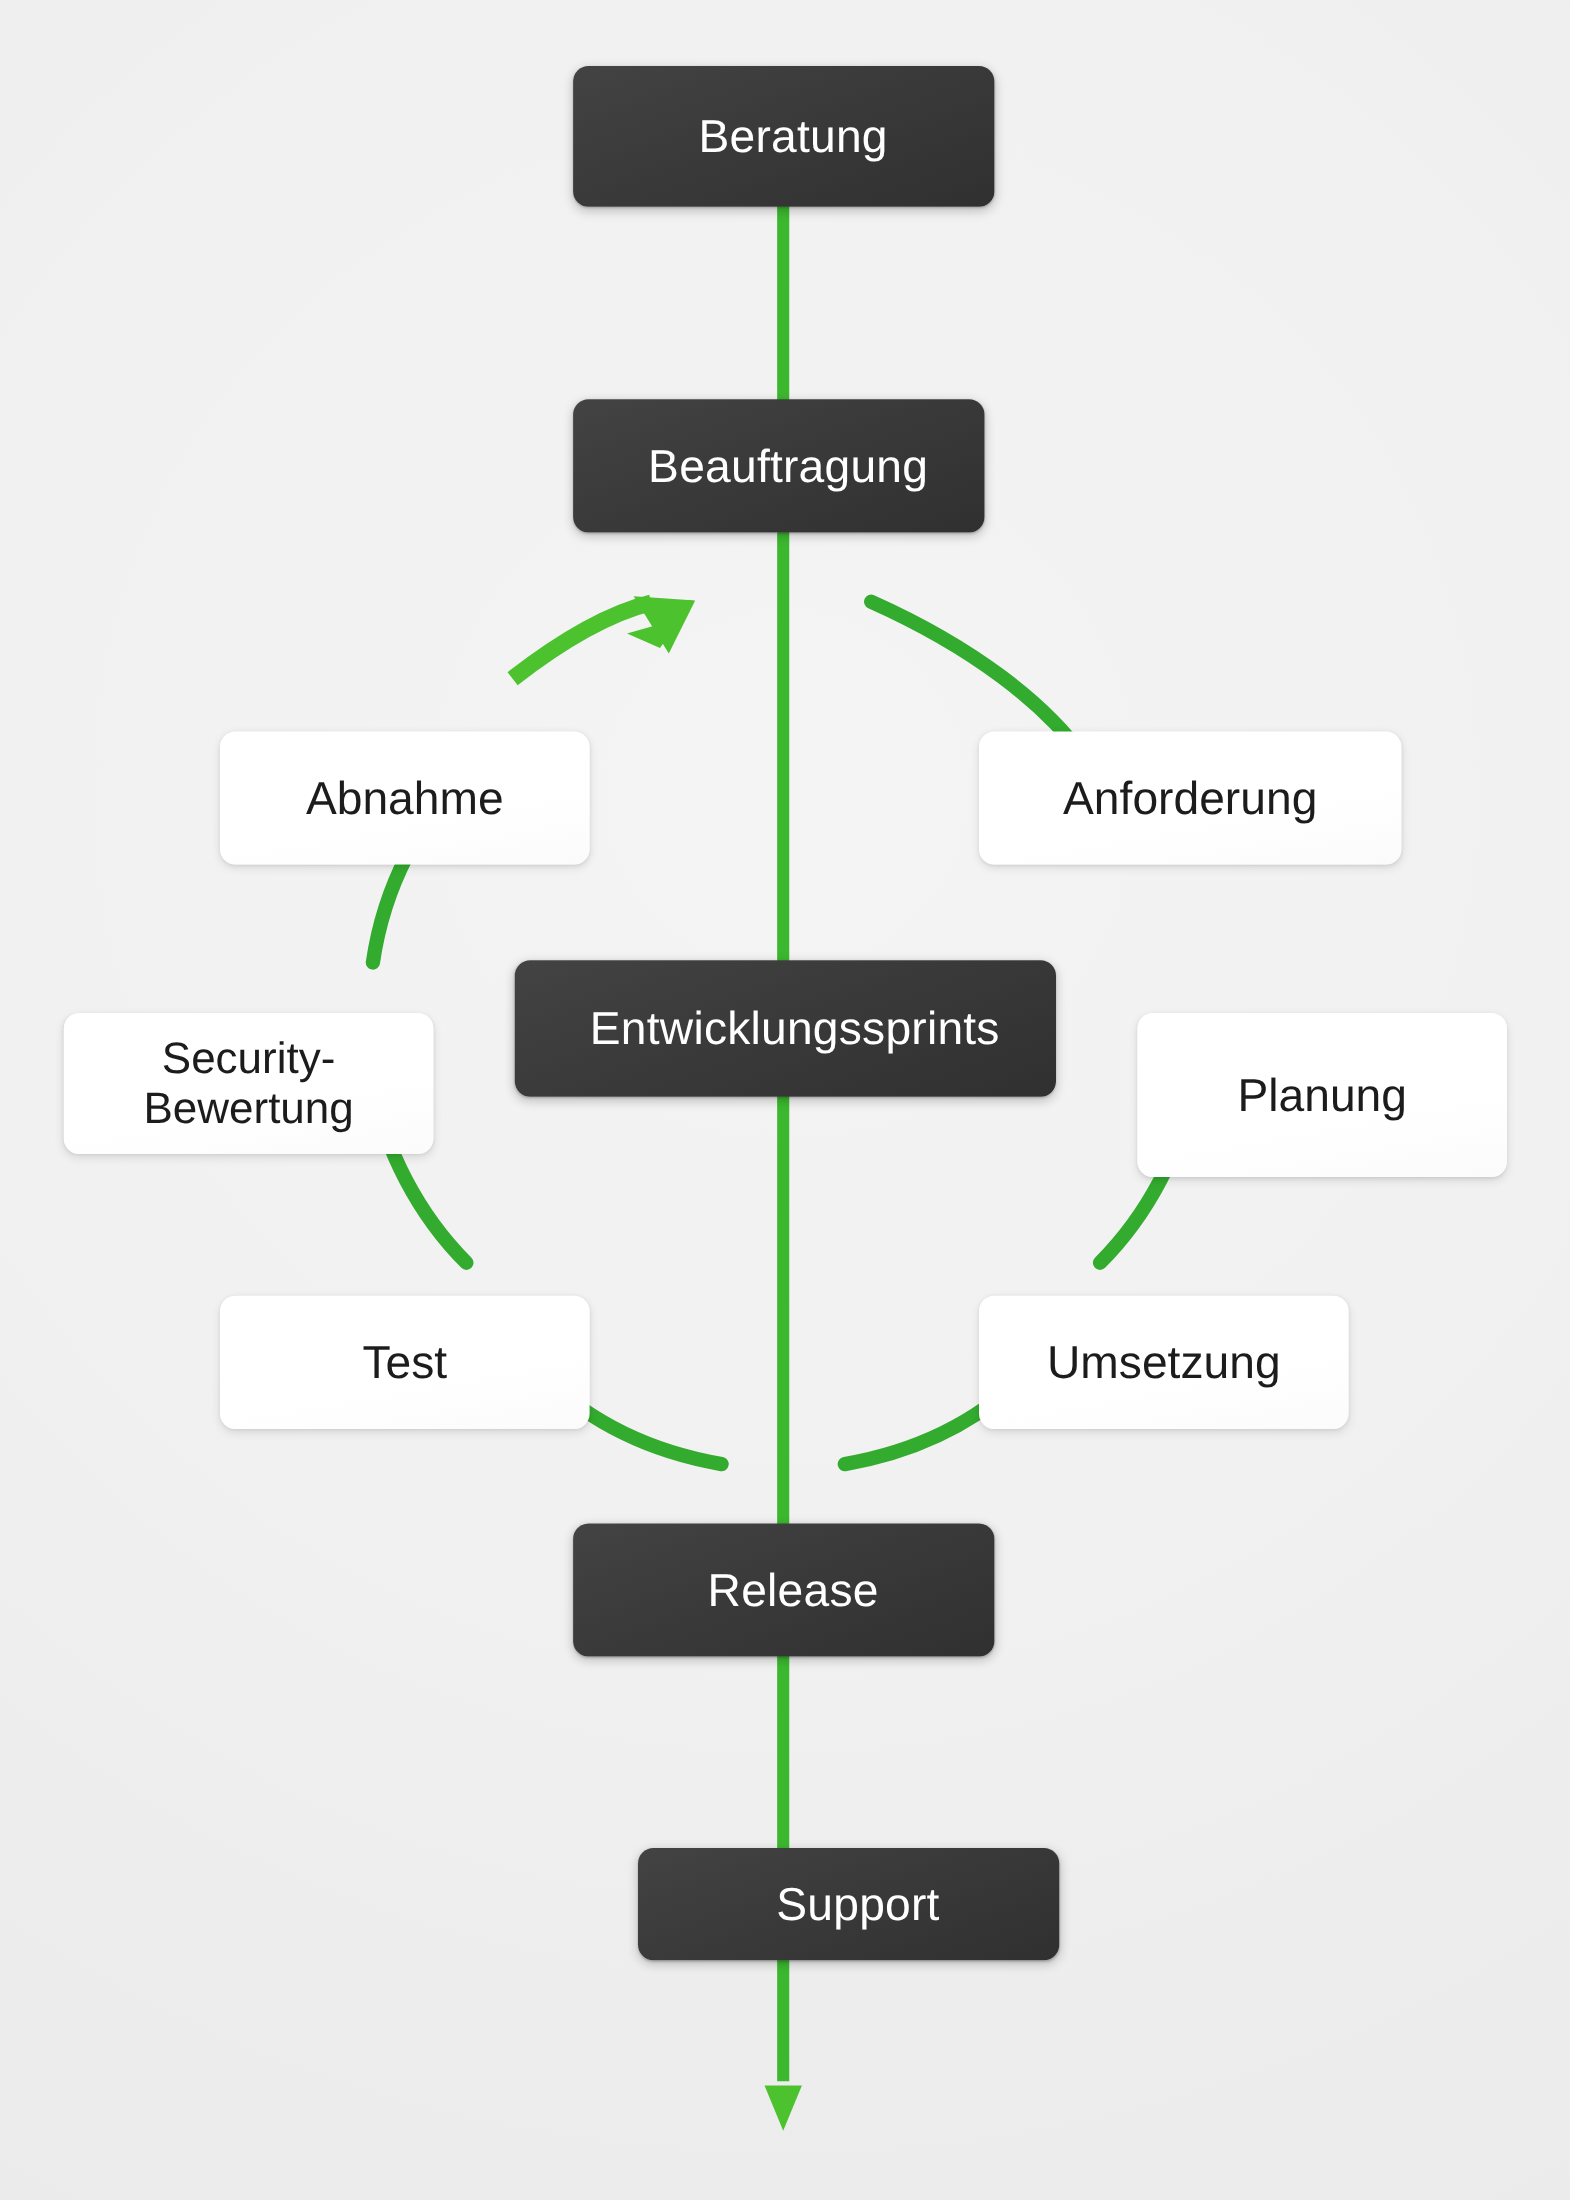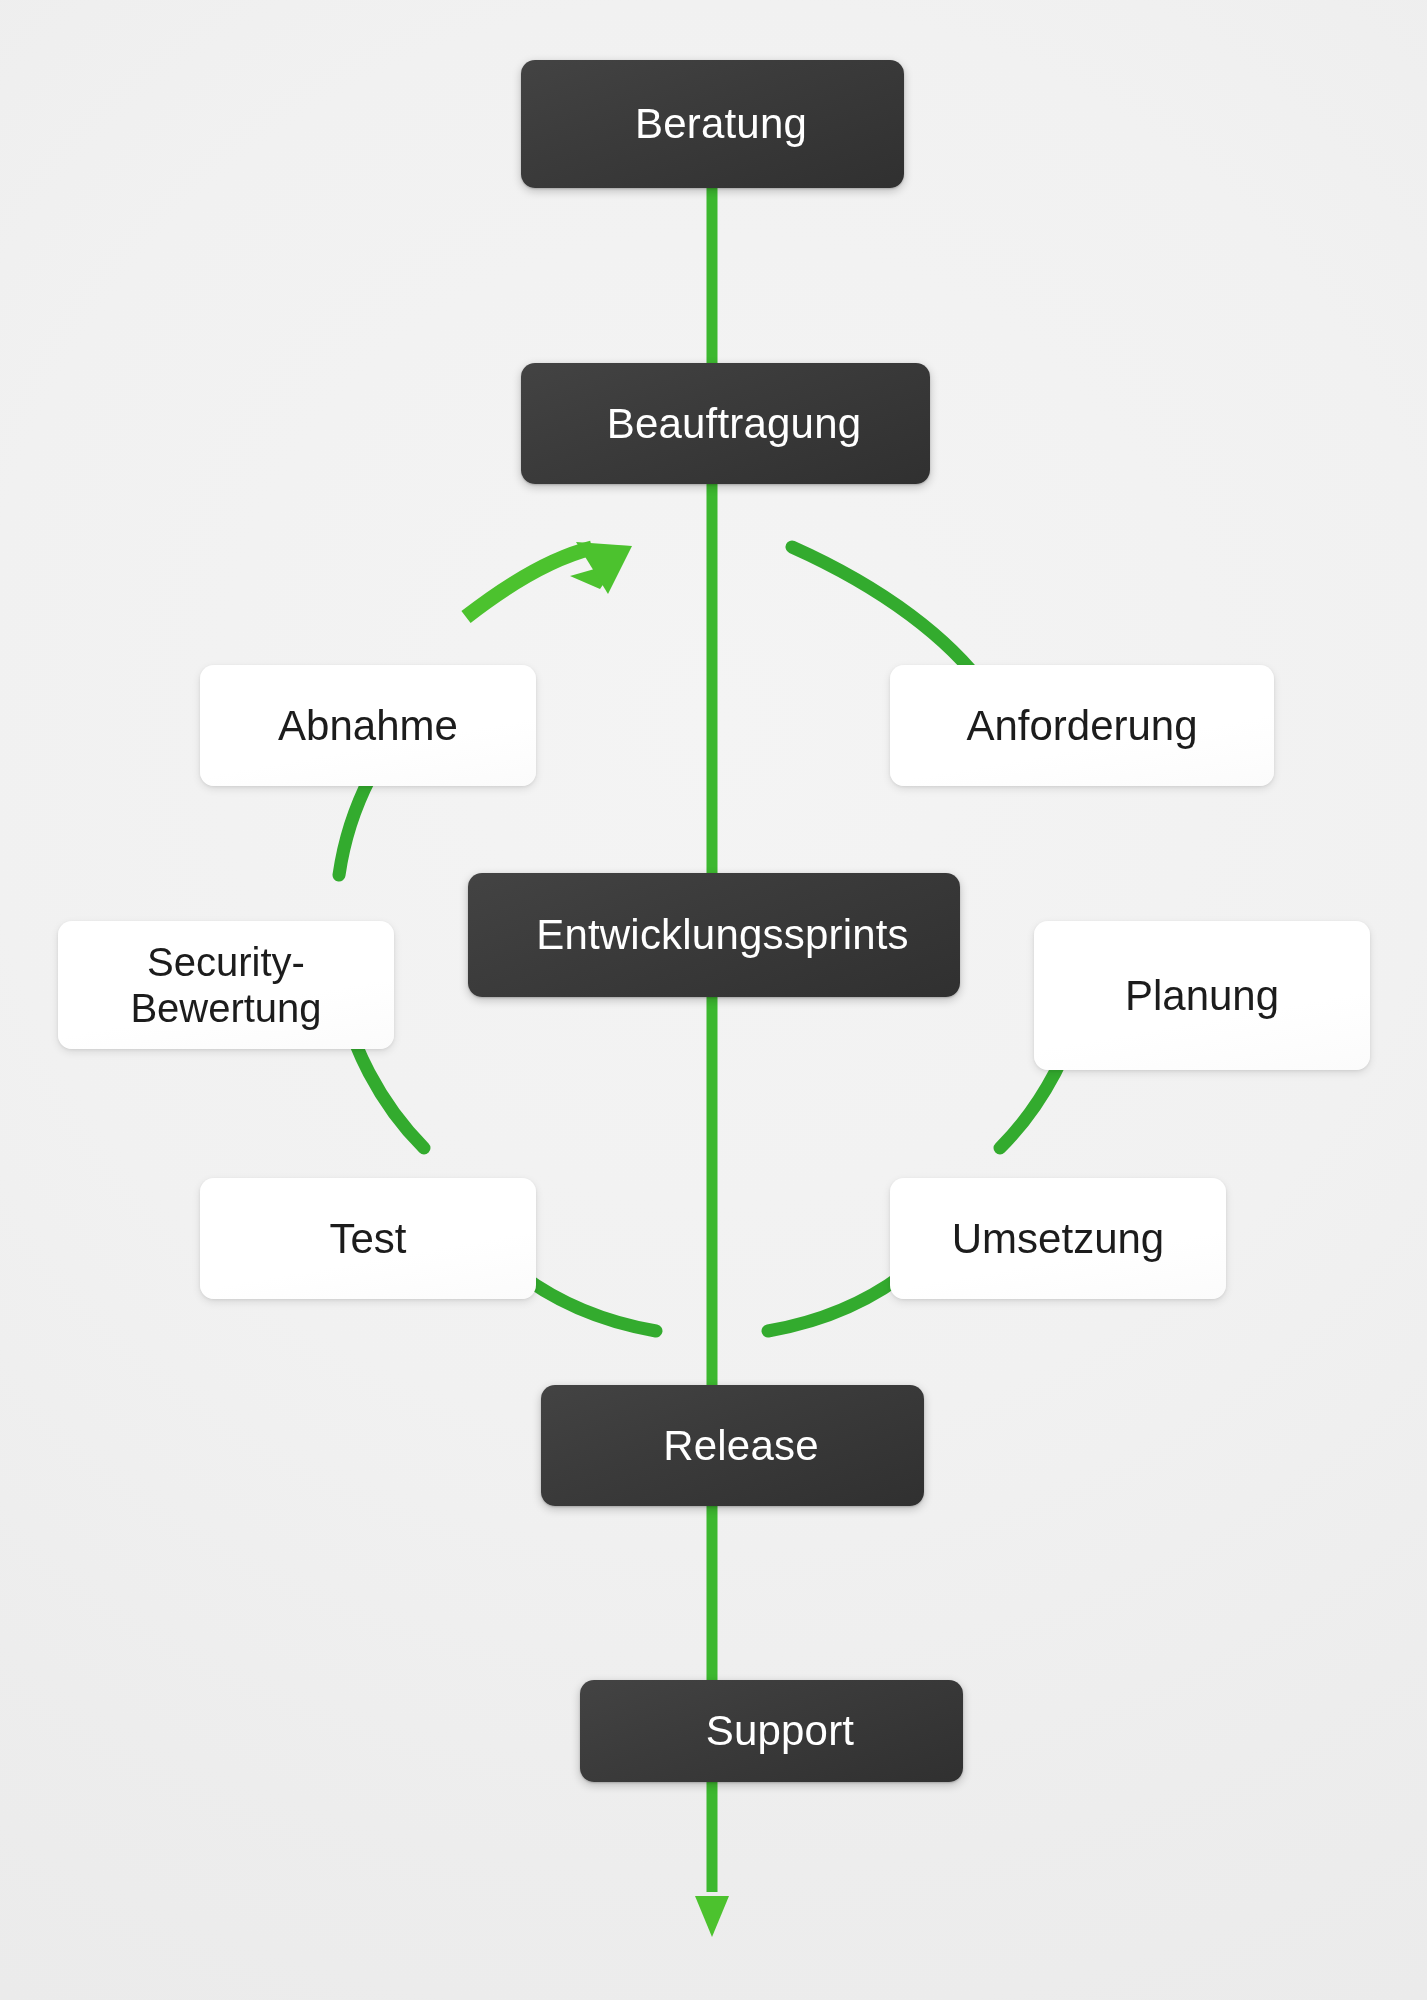--- a/index.html
+++ b/index.html
@@ -75,21 +75,21 @@
     <path d="M466,617 C 520,575 560,556 592,548" fill="none" stroke="#4cc22e" stroke-width="15" stroke-linecap="butt"></path>
     <path d="M630,546 L578,545 L598,568 L570,576 L600,589 Z" fill="#4cc22e"></path>
     <path d="M632,546 L576,542 L608,594 Z" fill="#4cc22e"></path>
 
   </svg>
 
   <div class="node dark" style="left:521px;top:60px;width:383px;height:128px;">
     <span>Beratung</span>
   </div>
 
-  <div class="node dark" style="left:521px;top:363px;width:409px;height:121px;">
+  <div class="node dark" style="left:521px;top:363px;width:374px;height:121px;">
     <span>Beauftragung</span>
   </div>
 
   <div class="node light" style="left:200px;top:617px;width:336px;height:121px;">
     <span>Abnahme</span>
   </div>
 
   <div class="node light" style="left:890px;top:617px;width:384px;height:121px;">
     <span>Anforderung</span>
   </div>
@@ -108,21 +108,21 @@
   </div>
 
   <div class="node light" style="left:890px;top:1130px;width:336px;height:121px;">
     <span>Umsetzung</span>
   </div>
 
   <div class="node light" style="left:200px;top:1130px;width:336px;height:121px;">
     <span>Test</span>
   </div>
 
-  <div class="node dark" style="left:521px;top:1385px;width:383px;height:121px;margin-left:20px;">
+  <div class="node dark" style="left:521px;top:1385px;width:383px;height:121px;">
     <span>Release</span>
   </div>
 
   <div class="node dark" style="left:536px;top:1680px;width:383px;height:102px;margin-left:44px;">
     <span>Support</span>
   </div>
 
 </div>
 
 </body></html>

